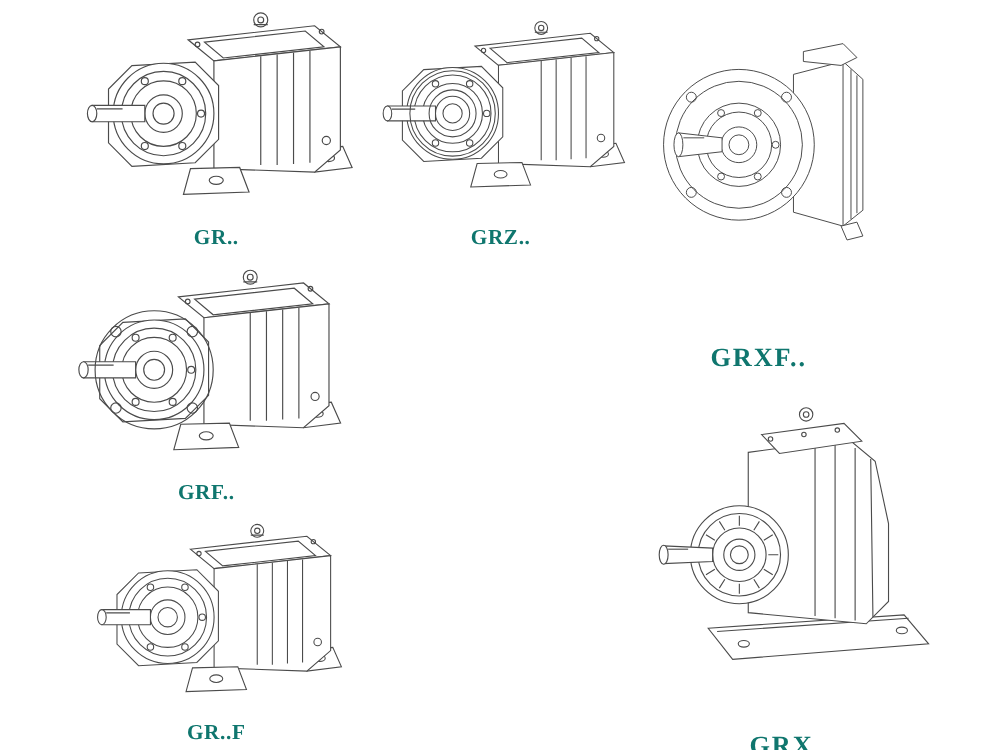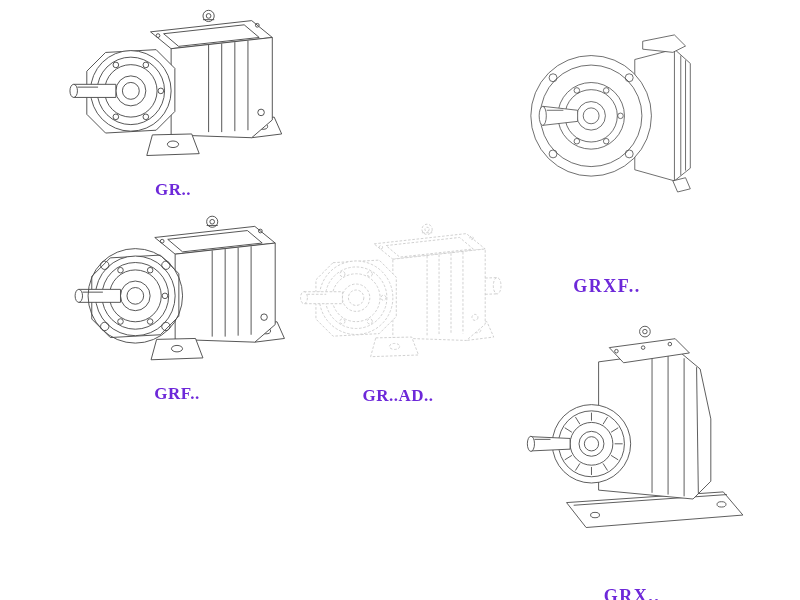--- a/index.html
+++ b/index.html
@@ -1,23 +1,23 @@
 <!DOCTYPE html>
 <html><head>
 <meta charset="utf-8">
 <style>
   * { margin:0; padding:0; box-sizing:border-box; }
   html,body { background:#ffffff; }
   body { width:800px; height:600px; overflow:hidden; font-family:"Liberation Serif", serif; }
   .page { position:relative; width:800px; height:600px; background:#ffffff; }
   figure.cell { position:absolute; display:flex; flex-direction:column; align-items:center; }
   .cell svg.draw { flex:1 1 auto; width:100%; min-height:0; display:block; }
-  .lbl { height:24px; line-height:24px; font-weight:700; font-size:17px; color:#6d28d9;
+  .lbl { height:24px; line-height:24px; font-weight:700; font-size:17px; color:#0f766e;
          letter-spacing:0.5px; text-align:center; white-space:nowrap; }
-  .lbl.big { font-size:18px; letter-spacing:1.5px;margin-top:36px; }
+  .lbl.big { font-size:21px; letter-spacing:1.5px;margin-top:36px; }
   .defs { position:absolute; width:0; height:0; overflow:hidden; }
 </style>
 </head>
 <body>
 
 <svg class="defs" aria-hidden="true">
   <defs>
     <g id="gbox" fill="none" stroke-width="1">
 
       <path d="M196,128 L228,125 L236,143 L204,147 Z" fill="#fff"></path>
@@ -63,20 +63,30 @@
 
   <figure class="cell" style="left:56px;top:0;width:234px;height:202px">
     <svg class="draw" viewBox="0 0 240 190">
       <g fill="none" stroke="#4b4b4b">
         <use href="#gbox" xlink:href="#gbox"></use>
       </g>
     </svg>
     <figcaption class="lbl">GR..</figcaption>
   </figure>
 
+  <figure class="cell" style="left:298px;top:0;width:205px;height:202px">
+    <svg class="draw" viewBox="0 0 240 190">
+      <g fill="none" stroke="#4b4b4b">
+        <use href="#gbox" xlink:href="#gbox"></use>
+        <circle cx="75" cy="97" r="40"></circle>
+        <circle cx="75" cy="97" r="22"></circle>
+      </g>
+    </svg>
+    <figcaption class="lbl">GRZ..</figcaption>
+  </figure>
 
   <figure class="cell" style="left:497px;top:0;width:220px;height:298px">
     <svg class="draw" viewBox="0 0 230 300">
       <g fill="none" stroke="#4b4b4b">
 
         <path d="M150,75 L200,62 L220,80 L220,212 L200,228 L150,214 Z" fill="#fff"></path>
         <path d="M200,62 L200,228 M208,70 L208,221 M214,76 L214,215"></path>
         <path d="M160,52 L200,44 L214,58 L198,66 L160,62 Z" fill="#fff"></path>
         <path d="M198,228 L214,224 L220,238 L204,242 Z" fill="#fff"></path>
 
@@ -98,44 +108,34 @@
         <circle cx="95" cy="146" r="10"></circle>
 
         <path d="M34,134 L78,139 L78,153 L34,158 Z" fill="#fff"></path>
         <ellipse cx="34" cy="146" rx="4.5" ry="12" fill="#fff"></ellipse>
         <path d="M39,139 L60,139"></path>
       </g>
     </svg>
     <figcaption class="lbl big">GRXF..</figcaption>
   </figure>
 
-  <figure class="cell" style="left:60px;top:206px;width:234px;height:200px">
+  <figure class="cell" style="left:48px;top:206px;width:234px;height:200px">
     <svg class="draw" viewBox="0 0 240 190">
       <g fill="none" stroke="#4b4b4b">
         <use href="#gbox" xlink:href="#gbox"></use>
         <circle cx="75" cy="97" r="51"></circle>
         <circle cx="108" cy="64" r="4.5"></circle>
           <circle cx="108" cy="130" r="4.5"></circle>
         <circle cx="42" cy="130" r="4.5"></circle>
           <circle cx="42" cy="64" r="4.5"></circle>
       </g>
     </svg>
     <figcaption class="lbl">GRF..</figcaption>
   </figure>
 
-  <figure class="cell" style="left:292px;top:208px;width:212px;height:200px">
-    <svg class="draw" viewBox="0 0 248 190">
-      <g fill="none" stroke="#c9c9c9" stroke-dasharray="3 2">
-        <use href="#gbox" xlink:href="#gbox"></use>
-        <path d="M226,74 L240,73.5 M226,93 L240,92.5"></path>
-        <ellipse cx="240" cy="83" rx="4.5" ry="9.5"></ellipse>
-      </g>
-    </svg>
-    <figcaption class="lbl">GR..AD..</figcaption>
-  </figure>
 
   <figure class="cell" style="left:492px;top:312px;width:280px;height:296px">
     <svg class="draw" viewBox="0 0 275 265">
       <g fill="none" stroke="#4b4b4b">
 
         <path d="M64,214 L240,202 L262,228 L86,242 Z" fill="#fff"></path>
         <path d="M72,217 L244,205"></path>
         <ellipse cx="96" cy="228" rx="5" ry="3"></ellipse>
         <ellipse cx="238" cy="216" rx="5" ry="3"></ellipse>
 
@@ -156,15 +156,23 @@
         <circle cx="92" cy="148" r="8"></circle>
 
         <path d="M24,140 L68,142 L68,154 L24,156 Z" fill="#fff"></path>
         <ellipse cx="24" cy="148" rx="4" ry="8.5" fill="#fff"></ellipse>
         <path d="M28,143 L46,143"></path>
       </g>
     </svg>
     <figcaption class="lbl big">GRX..</figcaption>
   </figure>
 
+  <figure class="cell" style="left:56px;top:410px;width:234px;height:188px">
+    <svg class="draw" viewBox="0 0 240 190">
+      <g fill="none" stroke="#4b4b4b">
+        <use href="#gbox" xlink:href="#gbox"></use>
+      </g>
+    </svg>
+    <figcaption class="lbl">GR..F</figcaption>
+  </figure>
 
 
 </div>
 
 </body></html>

